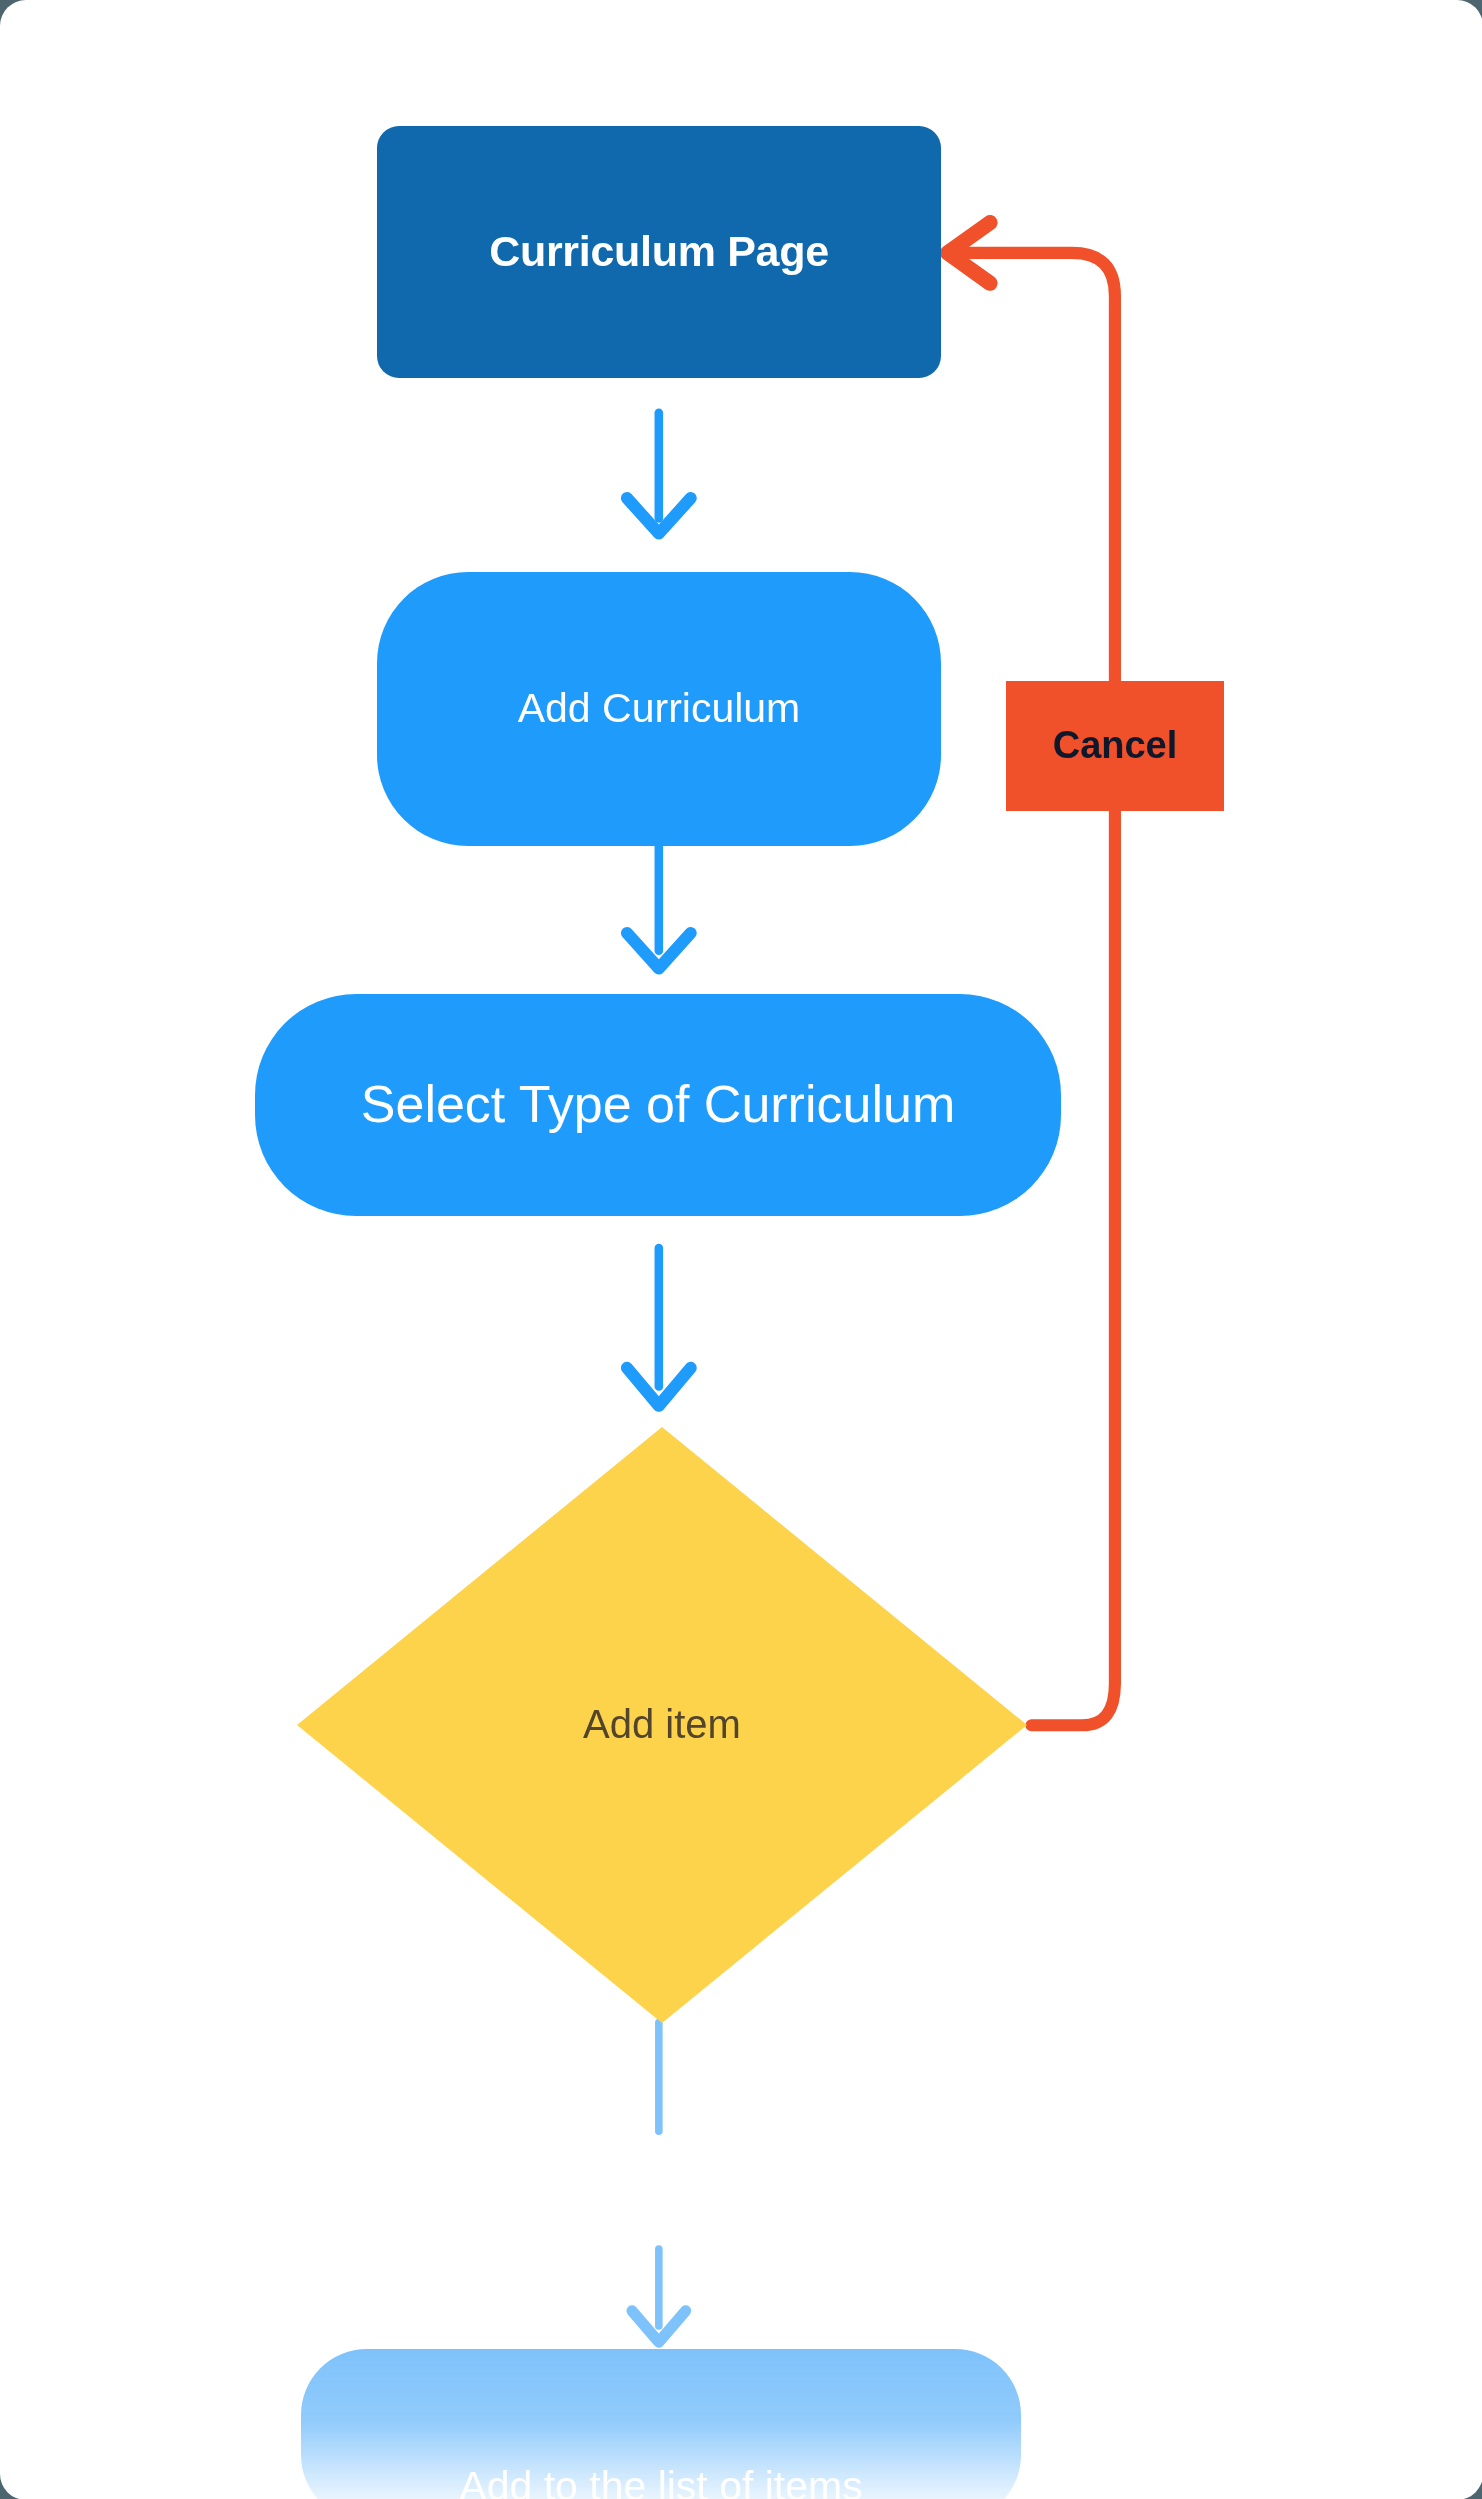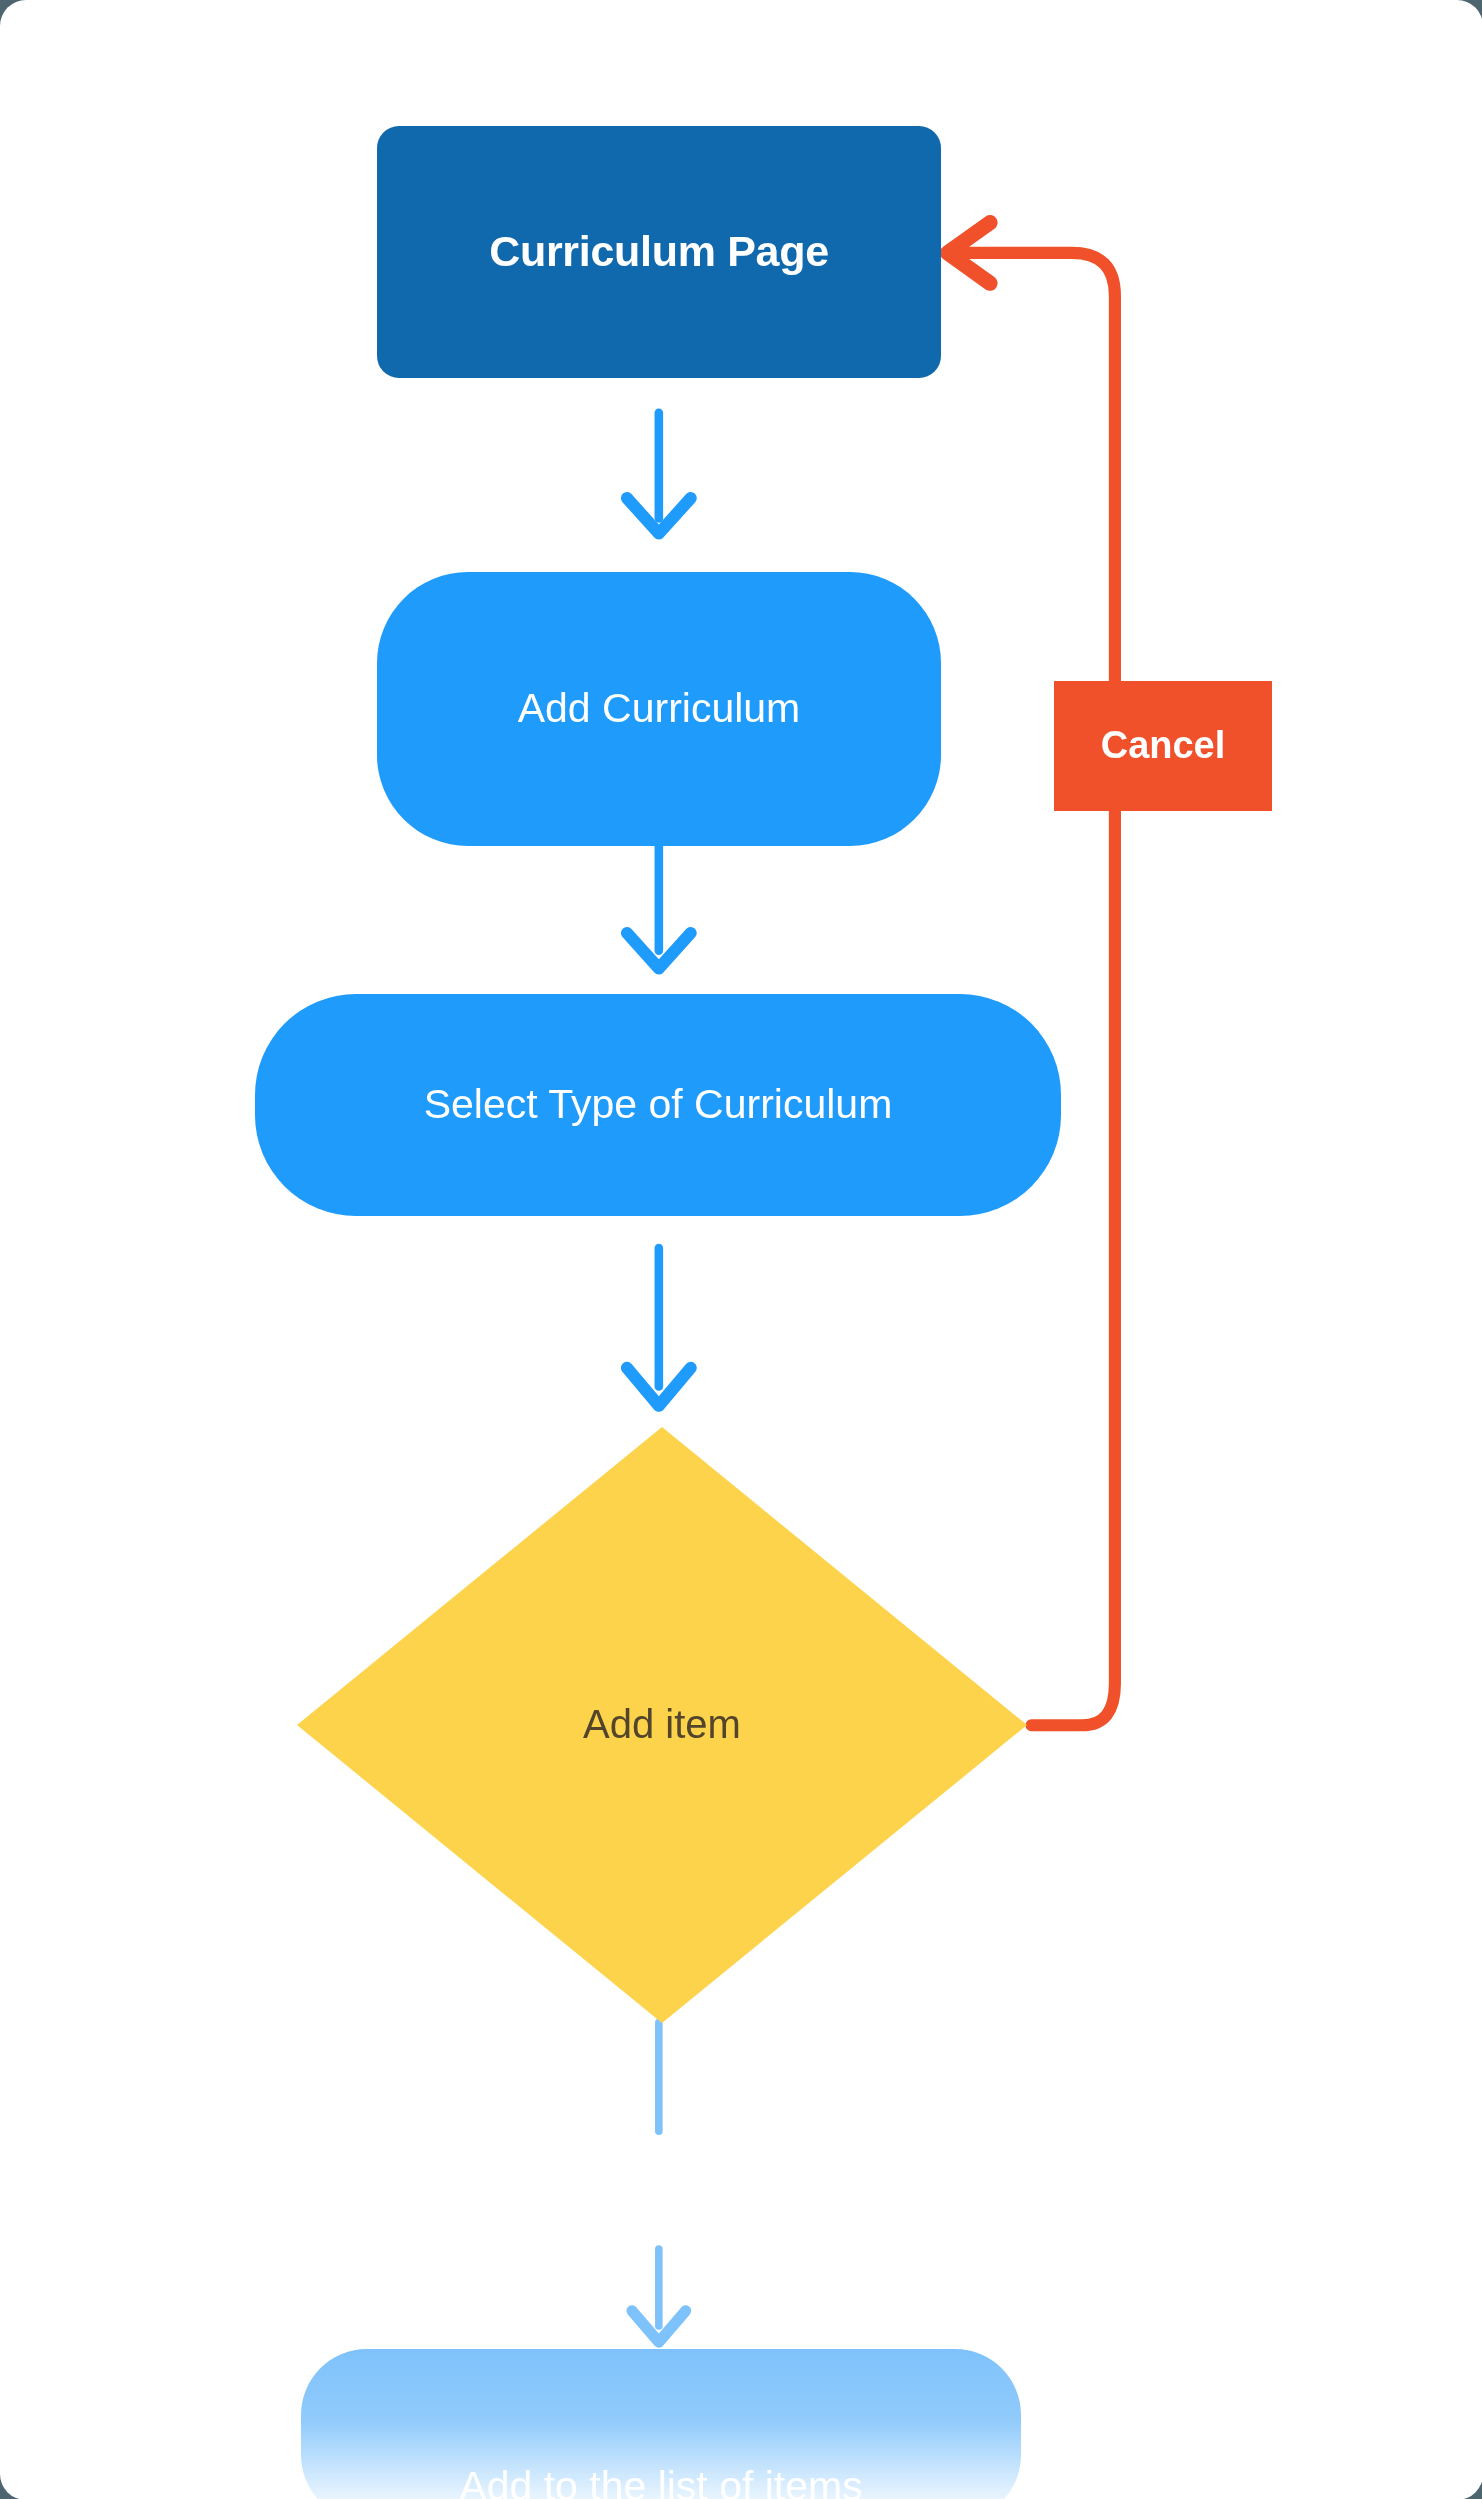--- a/index.html
+++ b/index.html
@@ -76,21 +76,21 @@
 
   
   #node-select-type {
     left: 255px;
     top: 994px;
     width: 806px;
     height: 222px;
     background: #1f9bfb;
     border-radius: 101px;
     color: #ffffff;
-    font-size: 41px;
+    font-size: 52px;
     font-weight: normal;
   }
 
   
   #node-add-item-shape {
     position: absolute;
     left: 297px;
     top: 1427px;
     width: 730px;
     height: 596px;
@@ -107,24 +107,23 @@
     background: transparent;
   }
 
   
   #node-cancel {
     left: 1006px;
     top: 681px;
     width: 218px;
     height: 130px;
     background: #f0502a;
-    color: #ffffff;
+    color: #0f172a;
     font-size: 38px;
     font-weight: bold;
-    margin-left: 48px;
   }
 
   
   #node-confirm {
     left: 537px;
     top: 2128px;
     width: 244px;
     height: 123px;
     background: #7ec2fb;
     color: #ffffff;

